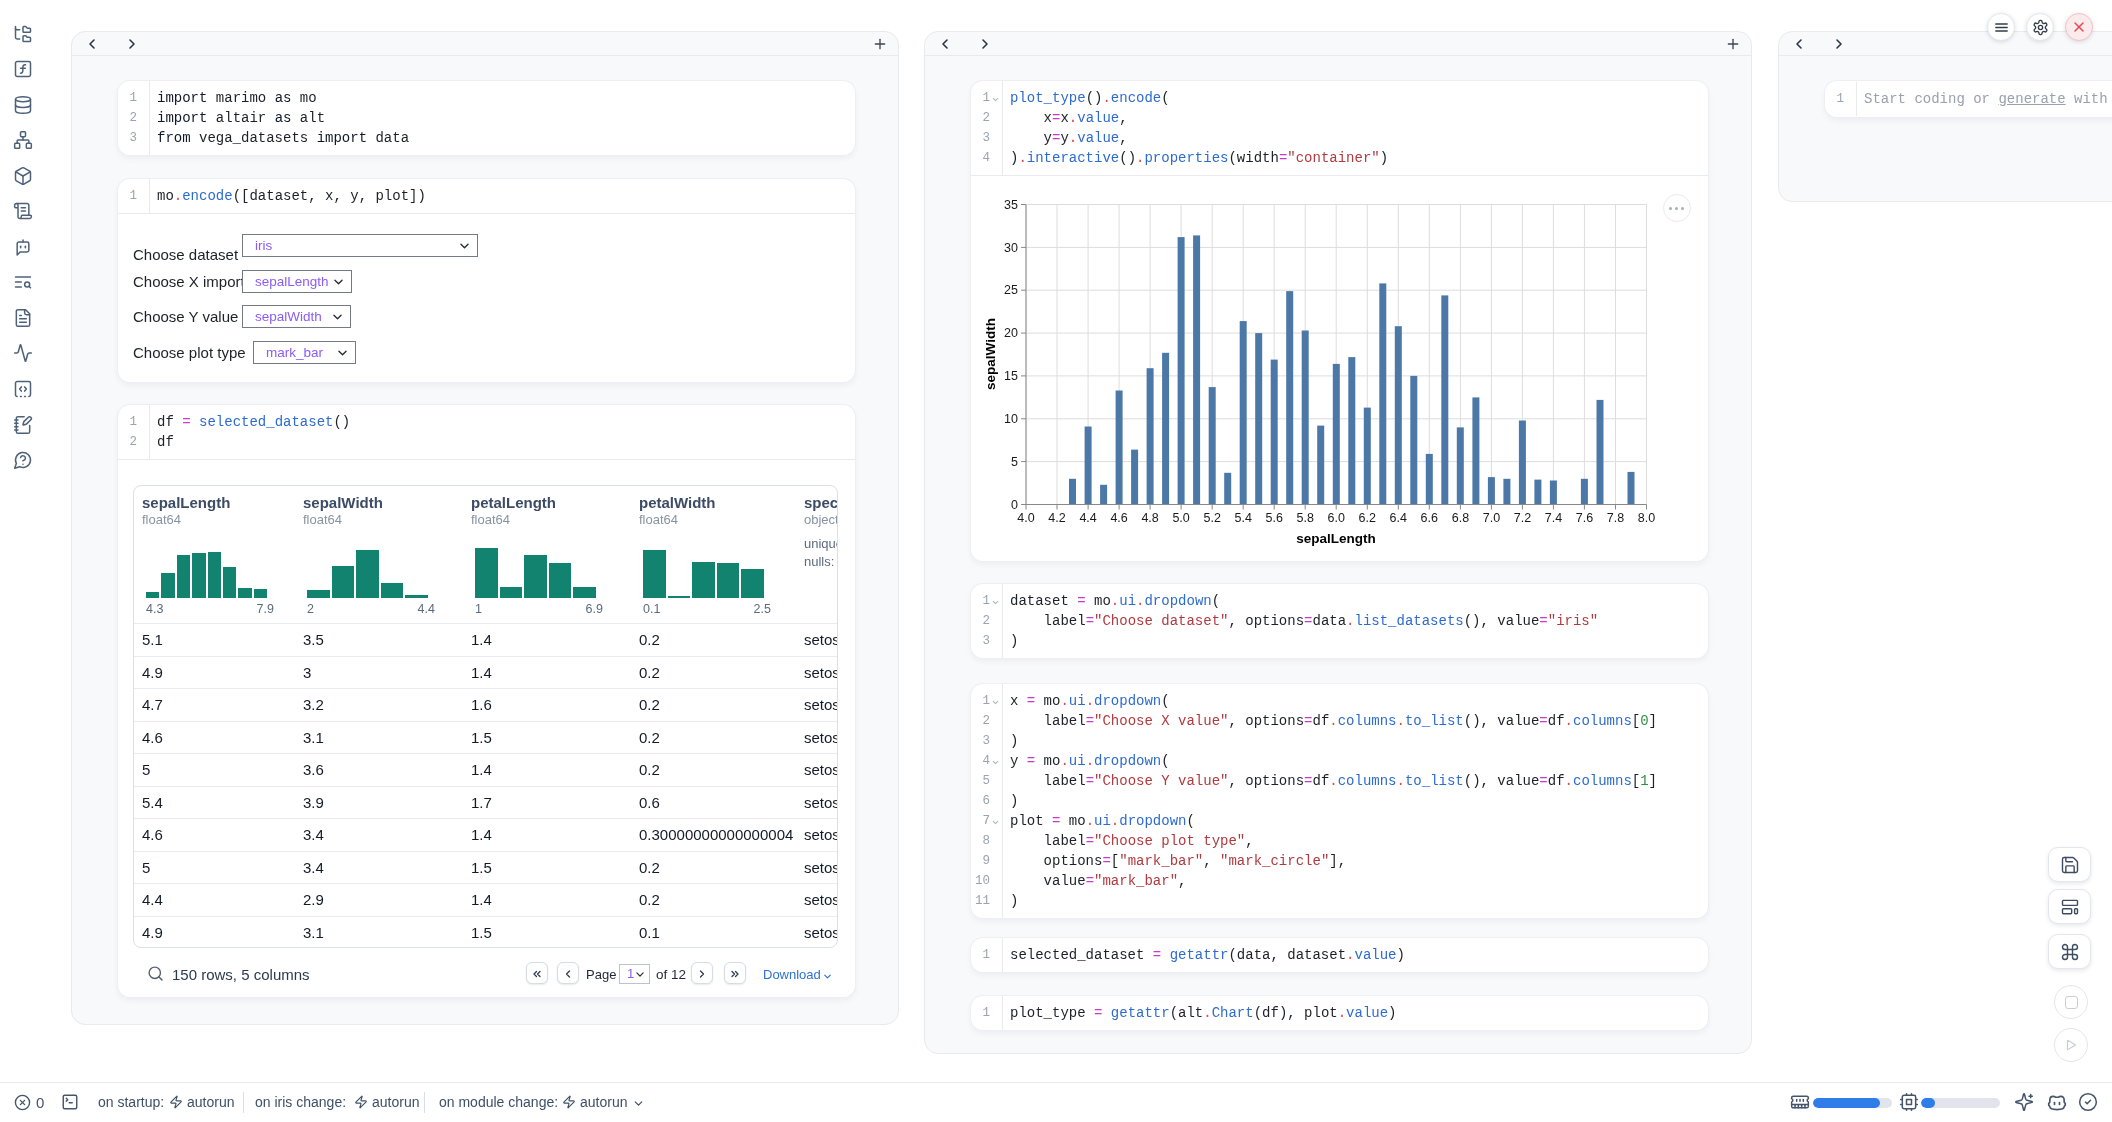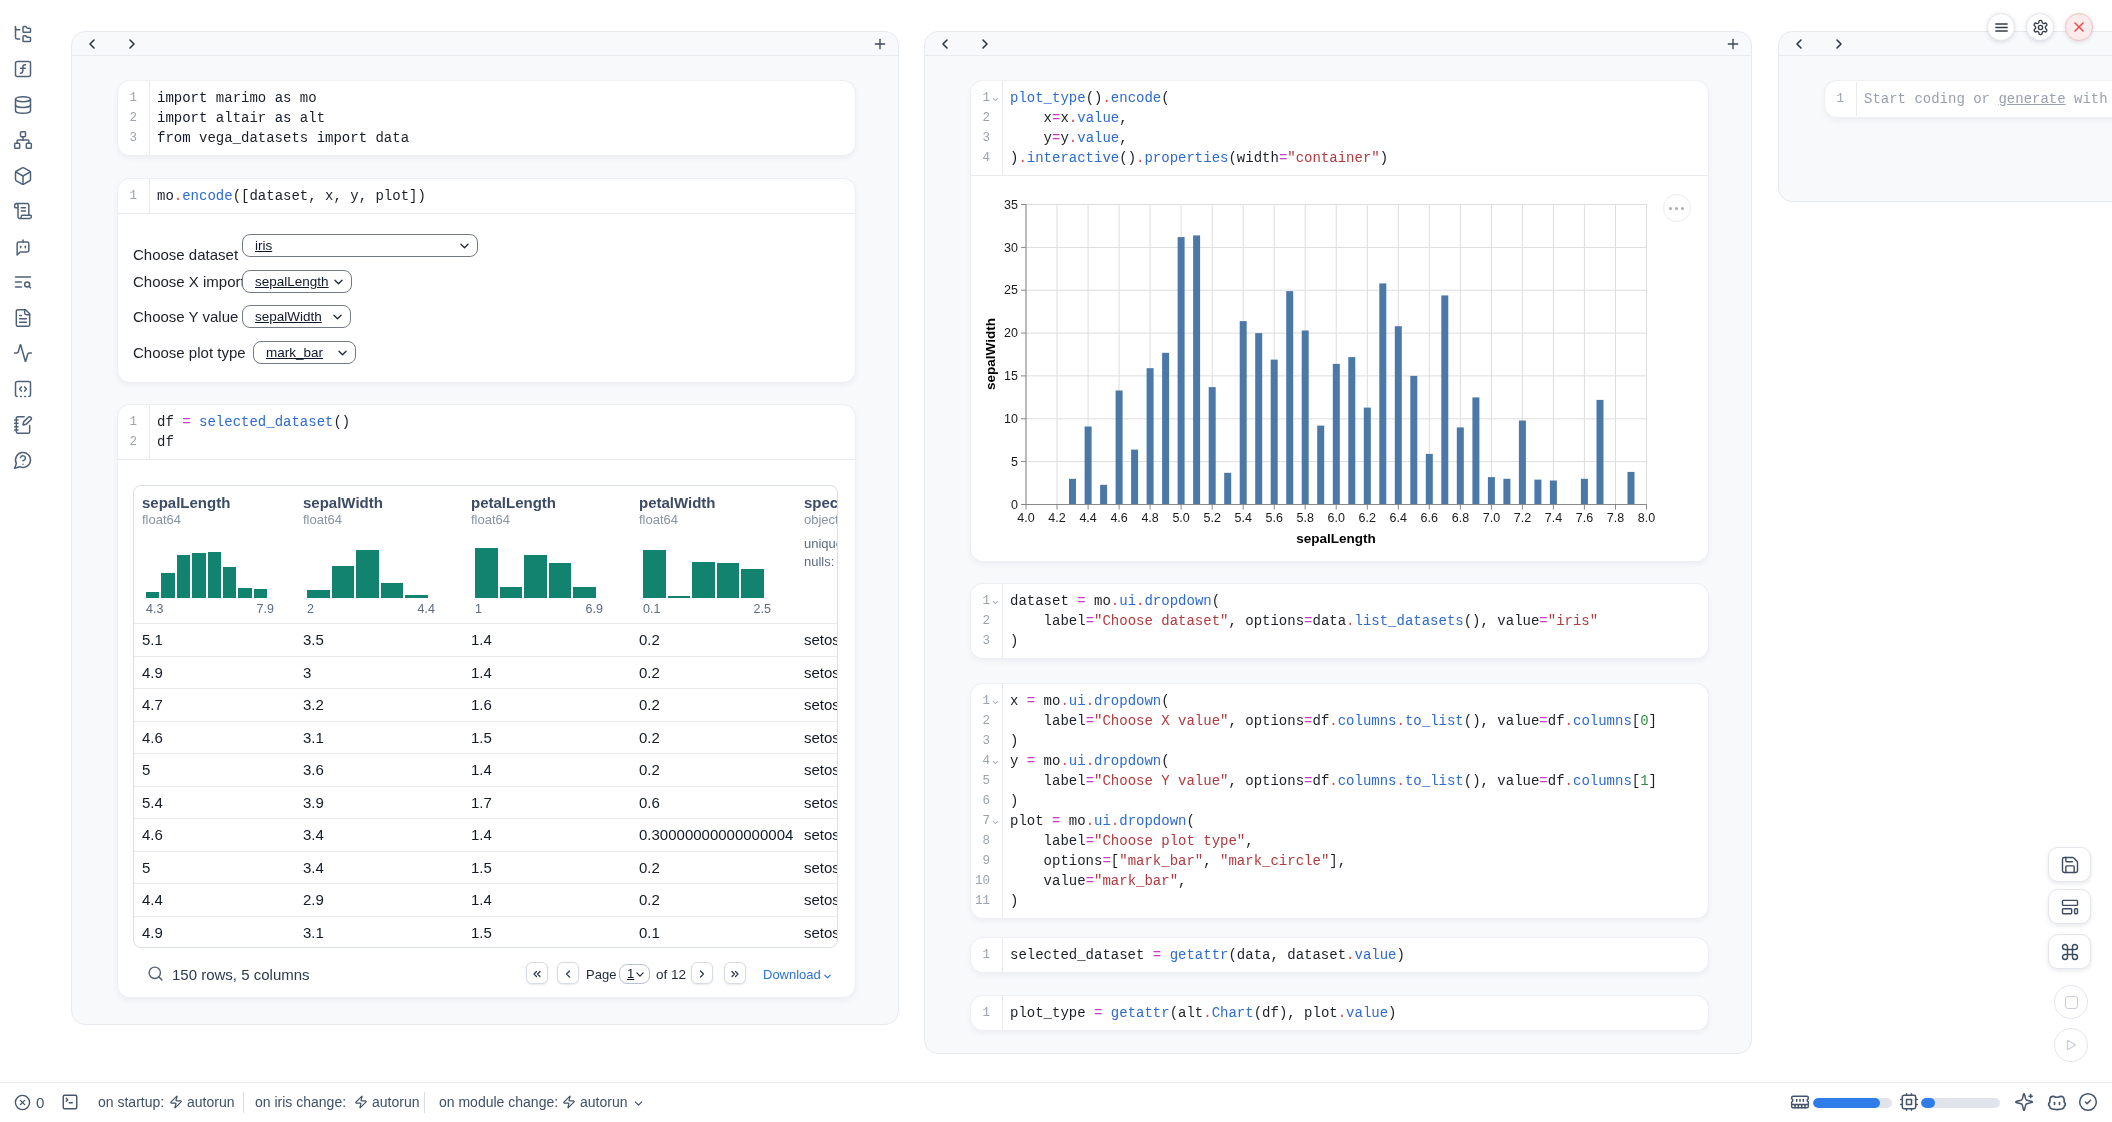--- a/index.html
+++ b/index.html
@@ -8,22 +8,22 @@
 .cell{position:absolute;left:46px;width:737px;background:#fff;border-radius:12px;
   box-shadow:0 0 0 1px #edeff3,0 3px 6px rgba(30,40,60,.06);}
 .code{position:relative;padding:7px 0;}
 .gdiv{position:absolute;left:31px;top:0;bottom:0;width:1px;background:#e8eaee;}
 .cl{position:relative;height:20px;line-height:20px;white-space:pre;padding-left:39px;
   font-family:"Liberation Mono", monospace;font-size:14px;color:#1c2027;}
 .g{position:absolute;left:0;top:0;width:19px;text-align:right;color:#9aa3b0;font-size:12.5px;}
 .fold{position:absolute;left:20px;top:7px;color:#b3bac4;}
 .k{color:#0f172a}.o{color:#c73bc7}.f{color:#2e6bd0}.s{color:#b23a3e}.d{color:#dc4a50}.n{color:#2f8f44}
 .outp{position:relative;border-top:1px solid #e8eaee;}
-.sel{position:absolute;height:23px;background:#fff;border:1px solid #747a84;border-radius:8px;
-  font-size:13.5px;color:#0f172a;line-height:21px;padding-left:12px;text-decoration:underline;}
+.sel{position:absolute;height:23px;background:#fff;border:1px solid #747a84;border-radius:0;
+  font-size:13.5px;color:#8b5cf6;line-height:21px;padding-left:12px;}
 .selch{position:absolute;right:7px;top:7px;}
 .lbl{position:absolute;font-size:15px;color:#1d2129;line-height:23px;}
 .ico{position:absolute;}
 svg{display:block}
 .tblc{position:absolute;left:15px;top:25px;width:705px;height:463px;border:1px solid #dadfe8;
   border-radius:8px;background:#fff;overflow:hidden;}
 .trow{display:flex;height:32.5px;border-top:1px solid #e8ecf1;line-height:31.5px;font-size:15px;color:#131b28;}
 .trow>span{flex:none;padding-left:8px;overflow:hidden;}
 .c0{width:161px}.c1{width:168px}.c2{width:168px}.c3{width:169px}.c4{width:220px}
 .trow>span.c4,.thead>div.c4{padding-left:4px}

